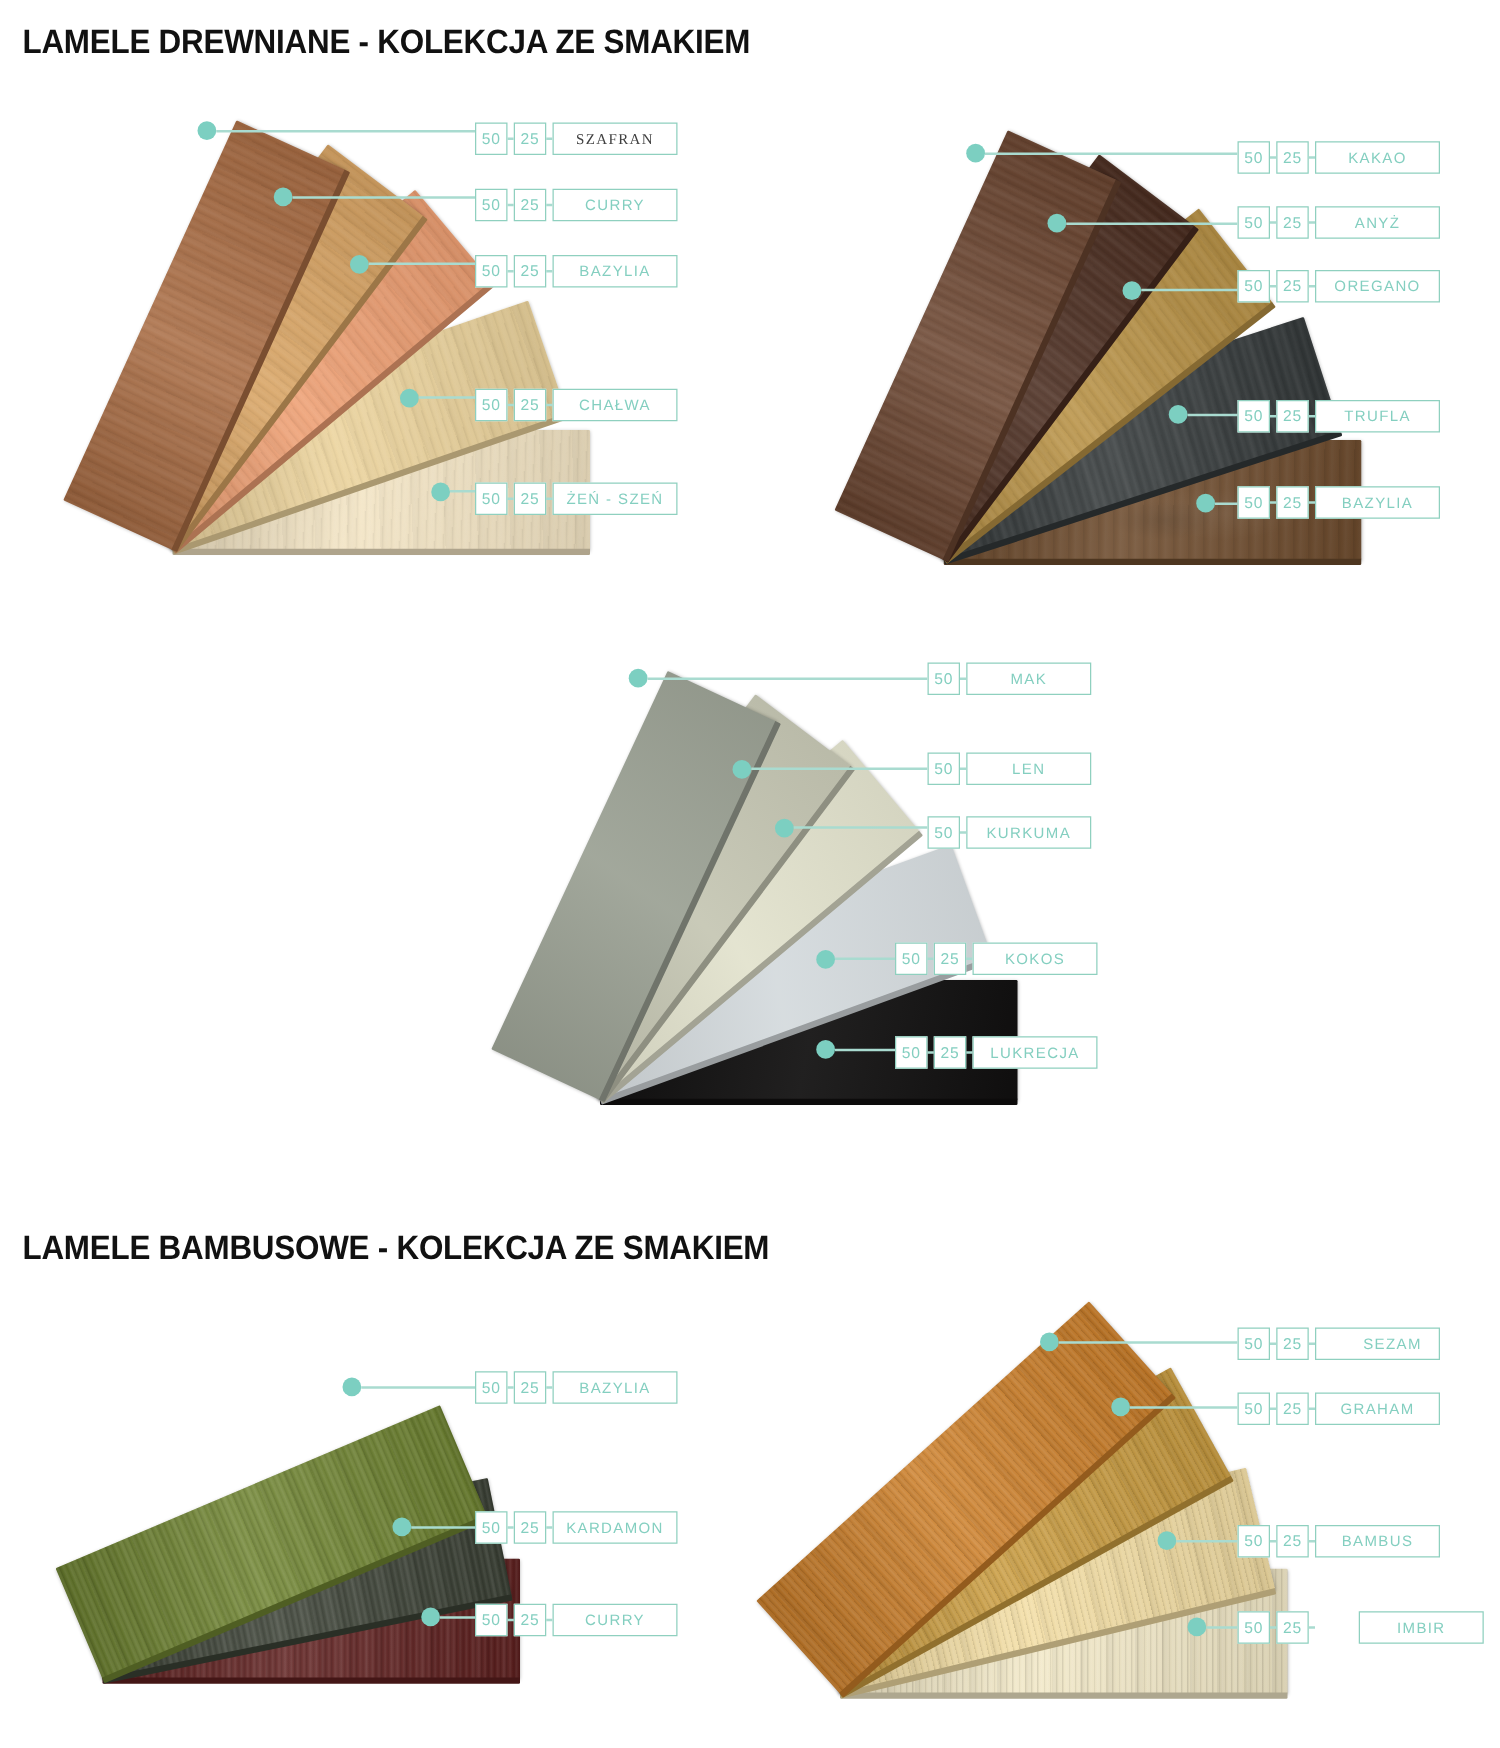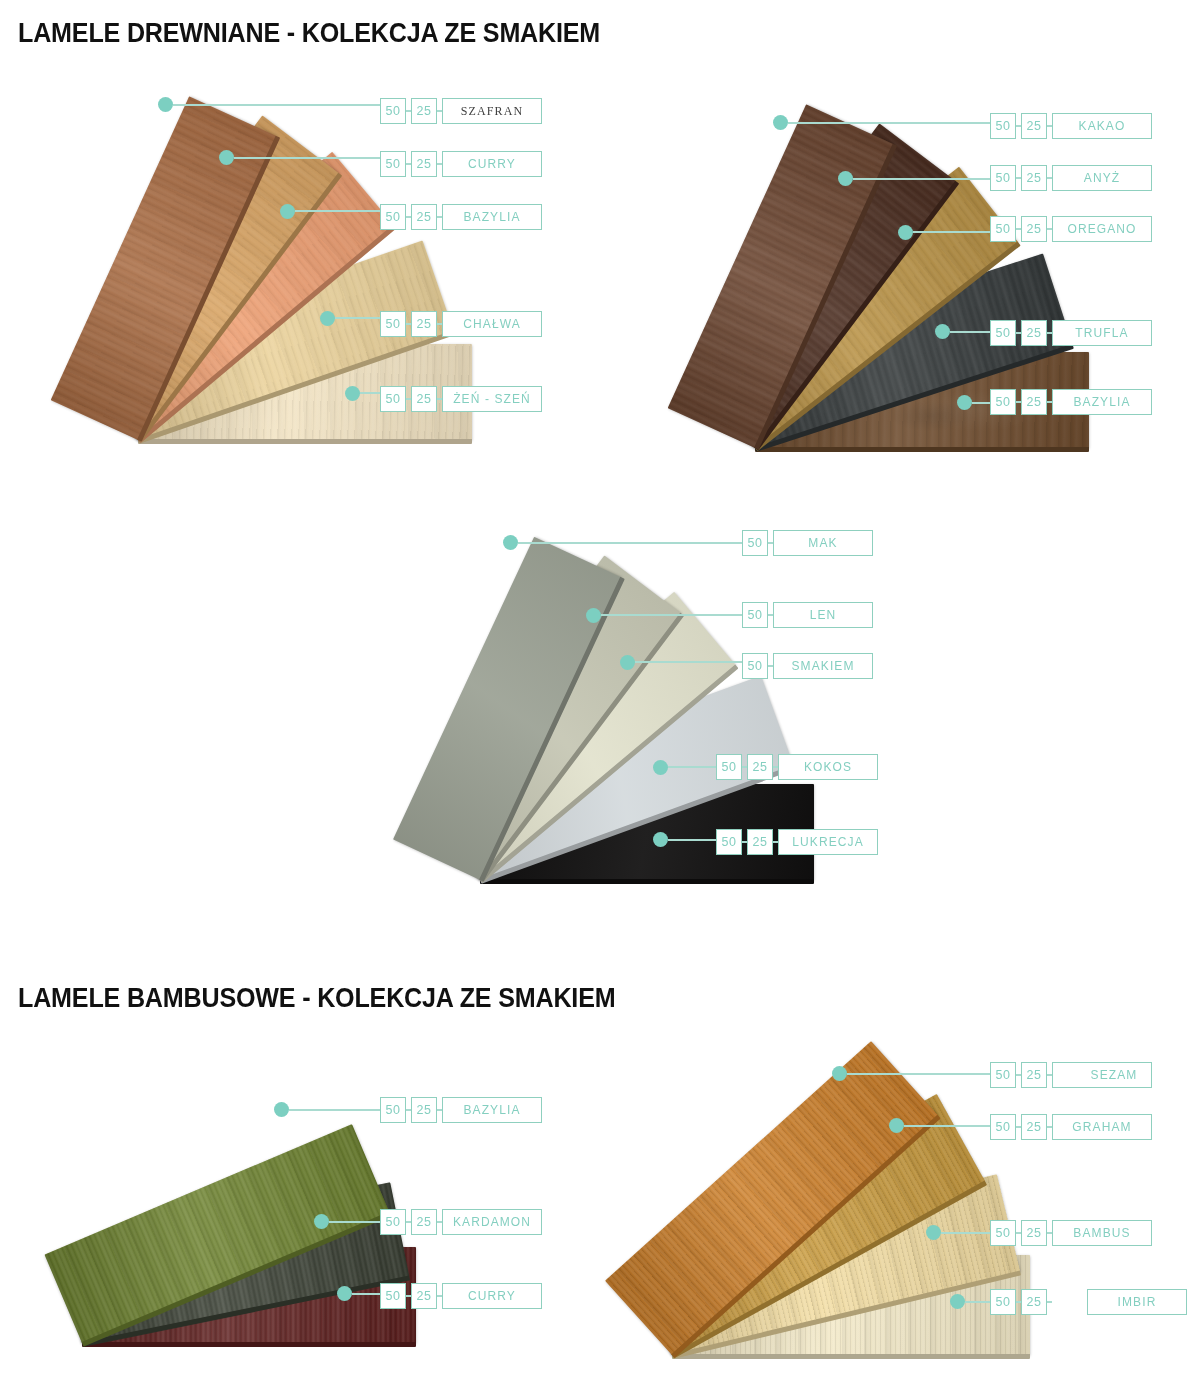--- a/index.html
+++ b/index.html
@@ -388,21 +388,21 @@
       <div class="label-row" style="left: 742px; top: 602px;">
         <div class="lbox num" style="border-color: rgb(143, 208, 191); color: rgb(132, 207, 192);">50</div>
         <div class="joint" style="background: rgb(169, 219, 208);"></div>
         <div class="lbox name" style="border-color: rgb(143, 208, 191); color: rgb(132, 207, 192);">LEN</div>
       </div>
       <div class="dot" style="left: 620px; top: 655px; background: rgb(124, 207, 193);"></div>
       <div class="leader" style="left: 635px; top: 661px; width: 107px; background: rgb(169, 219, 208);"></div>
       <div class="label-row" style="left: 742px; top: 653px;">
         <div class="lbox num" style="border-color: rgb(143, 208, 191); color: rgb(132, 207, 192);">50</div>
         <div class="joint" style="background: rgb(169, 219, 208);"></div>
-        <div class="lbox name" style="border-color: rgb(143, 208, 191); color: rgb(132, 207, 192);">SMAKIEM</div>
+        <div class="lbox name" style="border-color: rgb(143, 208, 191); color: rgb(132, 207, 192);">KURKUMA</div>
       </div>
       <div class="dot" style="left: 653px; top: 760px; background: rgb(124, 207, 193);"></div>
       <div class="leader" style="left: 668px; top: 766px; width: 48px; background: rgb(169, 219, 208);"></div>
       <div class="label-row" style="left: 716px; top: 754px;">
         <div class="lbox num" style="border-color: rgb(143, 208, 191); color: rgb(132, 207, 192);">50</div>
         <div class="joint" style="background: rgb(169, 219, 208);"></div>
         <div class="lbox num" style="border-color: rgb(143, 208, 191); color: rgb(132, 207, 192);">25</div>
         <div class="joint" style="background: rgb(169, 219, 208);"></div>
         <div class="lbox name" style="border-color: rgb(143, 208, 191); color: rgb(132, 207, 192);">KOKOS</div>
       </div>

